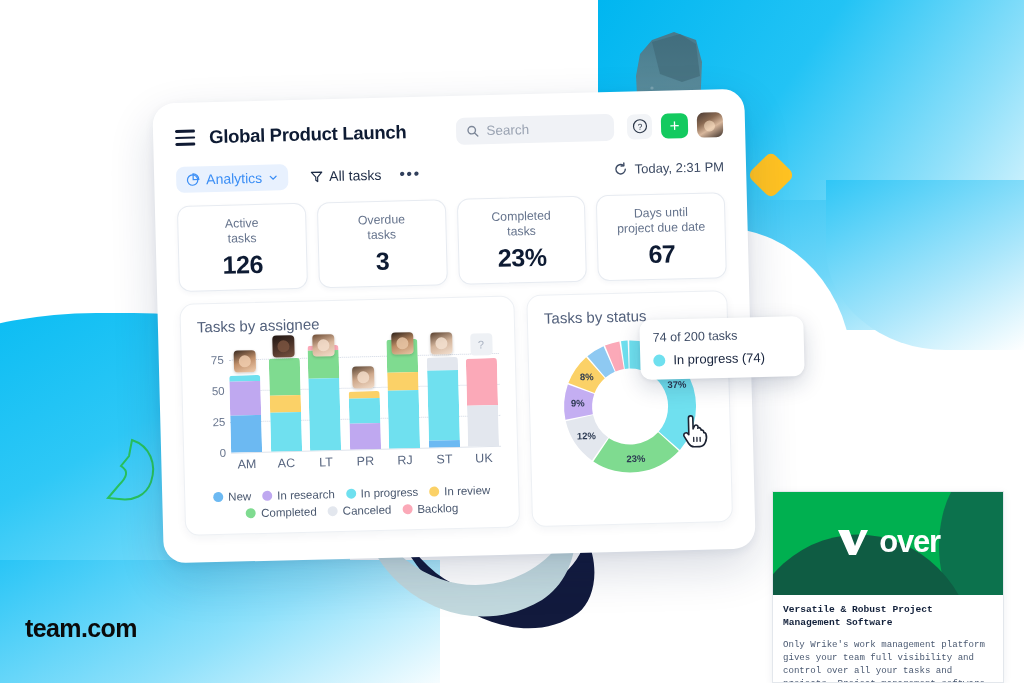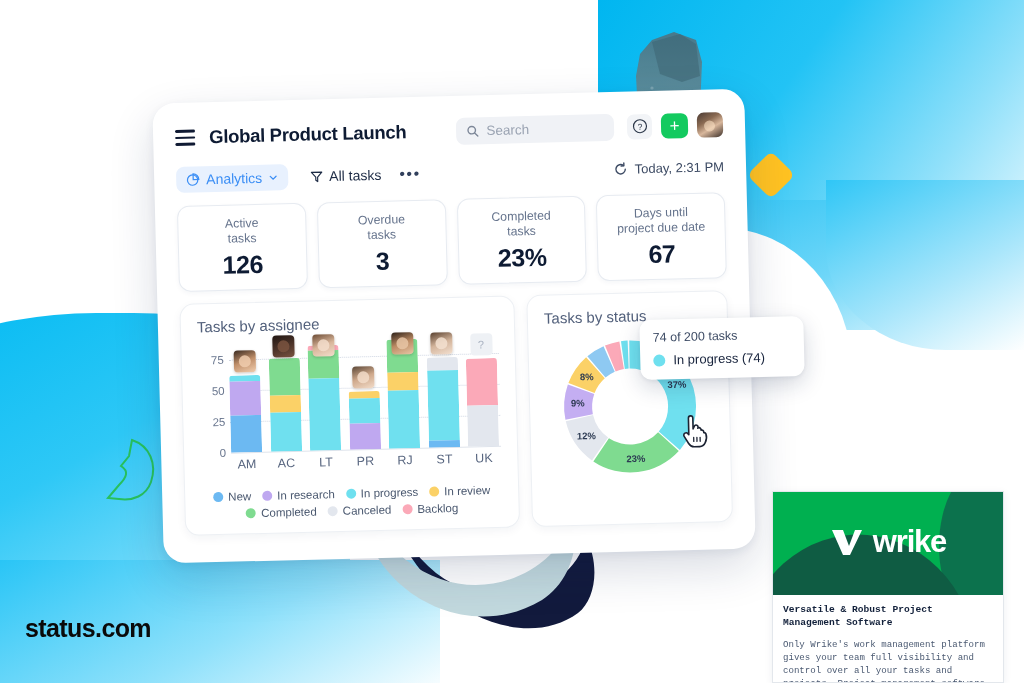--- a/index.html
+++ b/index.html
@@ -701,23 +701,23 @@
   </div>
 
   <div class="promo-card">
     <div class="promo-hero">
       <div class="dark-right"></div>
       <div class="dark-swoosh"></div>
       <div class="promo-logo">
         <svg width="34" height="28" viewBox="0 0 34 28">
           <path d="M2,2 L13,2 L19,18 L25,2 L32,2 L20,27 L13,27 Z" fill="#ffffff"></path>
         </svg>
-        <span class="promo-wordmark">wrike</span>
+        <span class="promo-wordmark">over</span>
       </div>
     </div>
     <div class="promo-body">
       <div class="promo-title">Versatile &amp; Robust Project Management Software</div>
       <div class="promo-desc">Only Wrike's work management platform gives your team full visibility and control over all your tasks and projects. Project management software has never</div>
     </div>
   </div>
 
-  <div class="wrike-com">status.com</div>
+  <div class="wrike-com">team.com</div>
 </div>
 
 </body></html>

